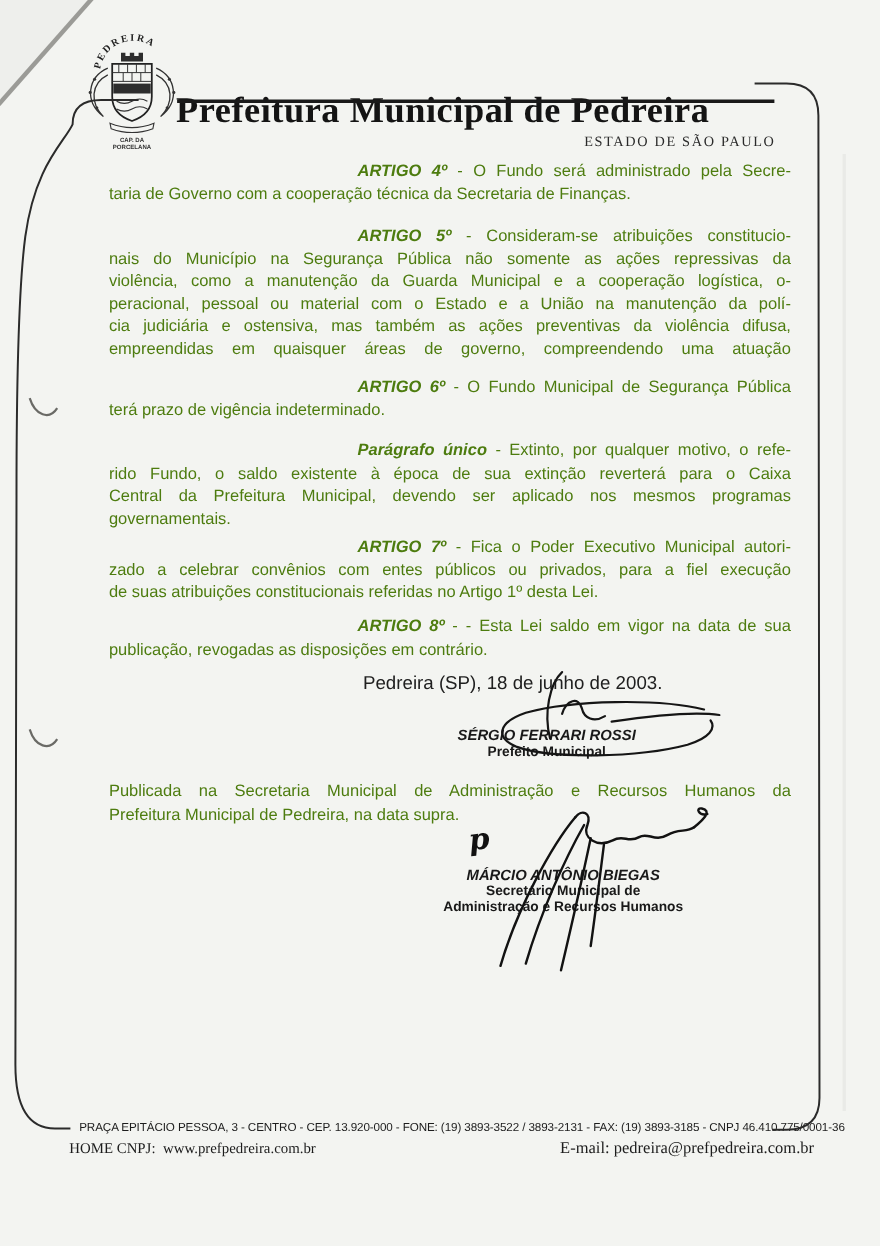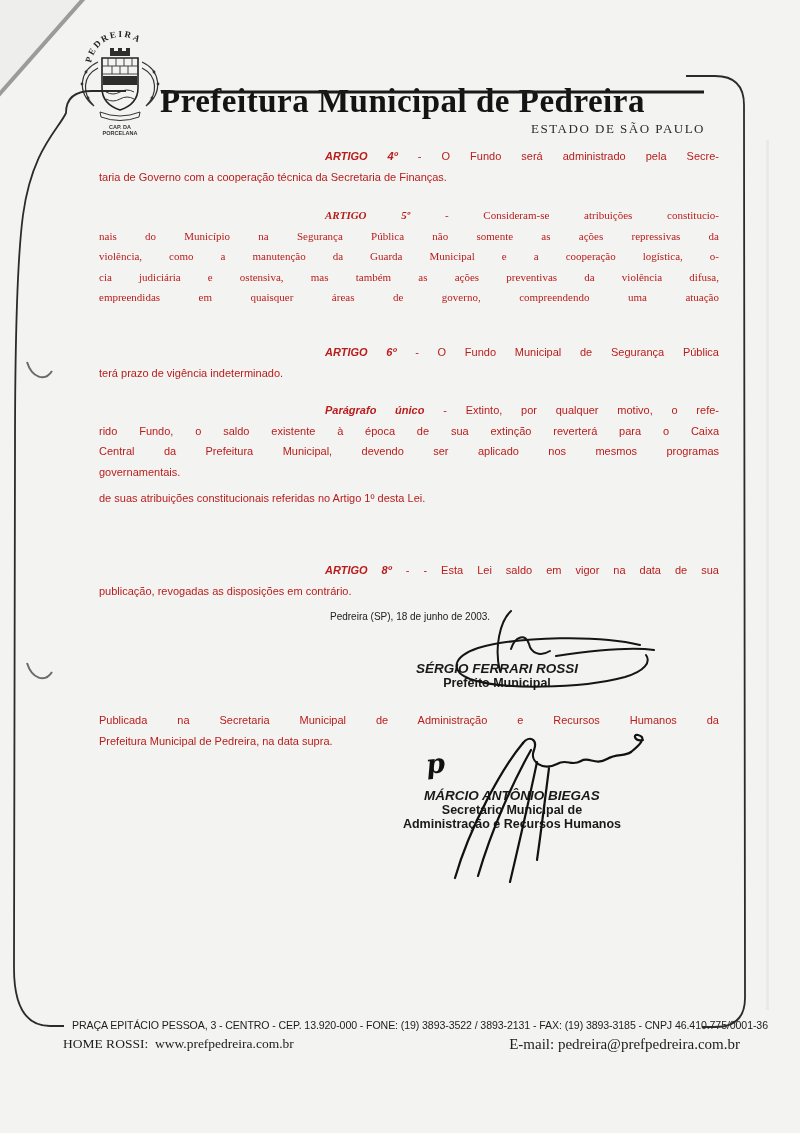--- a/index.html
+++ b/index.html
@@ -15,26 +15,26 @@
     position:absolute;left:160px;top:50px;width:548px;
     font-family:"Liberation Serif","DejaVu Serif",serif;font-weight:bold;
     font-size:33px;line-height:38px;letter-spacing:.5px;white-space:nowrap;color:#141414;margin-top:32px;
   }
   #subtitle{
     position:absolute;left:160px;top:97px;width:545px;text-align:right;
     font-family:"Liberation Serif","DejaVu Serif",serif;font-size:13px;letter-spacing:1.5px;color:#2a2a2a;margin-top:24px;
   }
   #coat{position:absolute;left:70px;top:30px;}
   
-  .para{position:absolute;left:99px;width:620px;font-size:11px;line-height:20.6px;color:#b91c1c;}
+  .para{position:absolute;left:99px;width:620px;font-size:15px;line-height:20.6px;color:#4d7c0f;}
   .line{width:100%;}
   .line.just{text-align:justify;text-align-last:justify;}
   .line.first{padding-left:226px;box-sizing:border-box;}
   .pre{font-weight:bold;font-style:italic;}
-  #date-line{position:absolute;left:330px;top:611px;font-size:10px;color:#202020;}
+  #date-line{position:absolute;left:330px;top:611px;font-size:17px;color:#202020;}
   
   .sigblock{position:absolute;text-align:center;color:#191919;}
   #sig1-block{left:387px;top:661px;width:220px;}
   #sig2-block{left:372px;top:788px;width:280px;}
   .signame{font-weight:bold;font-style:italic;font-size:13.5px;line-height:15px;}
   .sigtitle{font-weight:bold;font-size:12.5px;line-height:14px;}
   #hand-p{
     position:absolute;left:426px;top:748px;font-family:"DejaVu Serif",serif;
     font-style:italic;font-weight:bold;font-size:27px;transform:rotate(-6deg);color:#111;
   }
@@ -88,38 +88,41 @@
   </svg>
 
   <div id="title">Prefeitura Municipal de Pedreira</div>
   <div id="subtitle">ESTADO DE SÃO PAULO</div>
 
   <div id="doc-body">
       <div class="para" style="top: 146px;">
         <div class="line just first"><span class="pre">ARTIGO 4º</span><span> - O Fundo será administrado pela Secre-</span></div>
         <div class="line"><span>taria de Governo com a cooperação técnica da Secretaria de Finanças.</span></div>
       </div>
-      <div class="para" style="top: 205px; font-family: Liberation Serif, serif;">
+      <div class="para" style="top: 205px;">
         <div class="line just first"><span class="pre">ARTIGO 5º</span><span> - Consideram-se atribuições constitucio-</span></div>
         <div class="line just"><span>nais do Município na Segurança Pública não somente as ações repressivas da</span></div>
         <div class="line just"><span>violência, como a manutenção da Guarda Municipal e a cooperação logística, o-</span></div>
+        <div class="line just"><span>peracional, pessoal ou material com o Estado e a União na manutenção da polí-</span></div>
         <div class="line just"><span>cia judiciária e ostensiva, mas também as ações preventivas da violência difusa,</span></div>
         <div class="line just"><span>empreendidas em quaisquer áreas de governo, compreendendo uma atuação</span></div>
       </div>
       <div class="para" style="top: 342px;">
         <div class="line just first"><span class="pre">ARTIGO 6º</span><span> - O Fundo Municipal de Segurança Pública</span></div>
         <div class="line"><span>terá prazo de vigência indeterminado.</span></div>
       </div>
       <div class="para" style="top: 400px;">
         <div class="line just first"><span class="pre">Parágrafo único</span><span> - Extinto, por qualquer motivo, o refe-</span></div>
         <div class="line just"><span>rido Fundo, o saldo existente à época de sua extinção reverterá para o Caixa</span></div>
         <div class="line just"><span>Central da Prefeitura Municipal, devendo ser aplicado nos mesmos programas</span></div>
         <div class="line"><span>governamentais.</span></div>
       </div>
       <div class="para" style="top: 488px;">
+        <div class="line just first"><span class="pre">ARTIGO 7º</span><span> - Fica o Poder Executivo Municipal autori-</span></div>
+        <div class="line just"><span>zado a celebrar convênios com entes públicos ou privados, para a fiel execução</span></div>
         <div class="line"><span>de suas atribuições constitucionais referidas no Artigo 1º desta Lei.</span></div>
       </div>
       <div class="para" style="top: 560px;">
         <div class="line just first"><span class="pre">ARTIGO 8º</span><span> - - Esta Lei saldo em vigor na data de sua</span></div>
         <div class="line"><span>publicação, revogadas as disposições em contrário.</span></div>
       </div>
       <div class="para" style="top: 710px;">
         <div class="line just"><span>Publicada na Secretaria Municipal de Administração e Recursos Humanos da</span></div>
         <div class="line"><span>Prefeitura Municipal de Pedreira, na data supra.</span></div>
       </div>
@@ -133,21 +136,21 @@
   </div>
 
   <span id="hand-p">p</span>
   <div id="sig2-block" class="sigblock">
     <div class="signame">MÁRCIO ANTÔNIO BIEGAS</div>
     <div class="sigtitle">Secretário Municipal de</div>
     <div class="sigtitle">Administração e Recursos Humanos</div>
   </div>
 
   <div id="footer-address">PRAÇA EPITÁCIO PESSOA, 3 - CENTRO - CEP. 13.920-000 - FONE: (19) 3893-3522 / 3893-2131 - FAX: (19) 3893-3185 - CNPJ 46.410.775/0001-36</div>
-  <div id="footer-home"><span>HOME ROSSI:</span>&nbsp; <span>www.prefpedreira.com.br</span></div>
+  <div id="footer-home"><span>HOME CNPJ:</span>&nbsp; <span>www.prefpedreira.com.br</span></div>
   <div id="footer-email"><span>E-mail:</span> <span>pedreira@prefpedreira.com.br</span></div>
 
   <svg id="overlay" width="800" height="1133" viewBox="0 0 800 1133">
 
     <polygon points="0,0 84,0 0,96" fill="#eeefec"></polygon>
     <line x1="86" y1="-4" x2="-4" y2="98" stroke="#9b9b97" stroke-width="4"></line>
 
     <path d="M 126 91 L 92 91 Q 66 91 66 113 C 58 130, 32 150, 23 215 C 17 260, 15 350, 15 450 L 14 968 Q 14 1026 50 1026 L 64 1026" fill="none" stroke="#2b2b2b" stroke-width="1.8"></path>
 
     <path d="M 686 76 L 715 76 Q 744 76 744 105 L 745 998 Q 745 1027 715 1027 L 702 1027" fill="none" stroke="#2b2b2b" stroke-width="1.8"></path>

